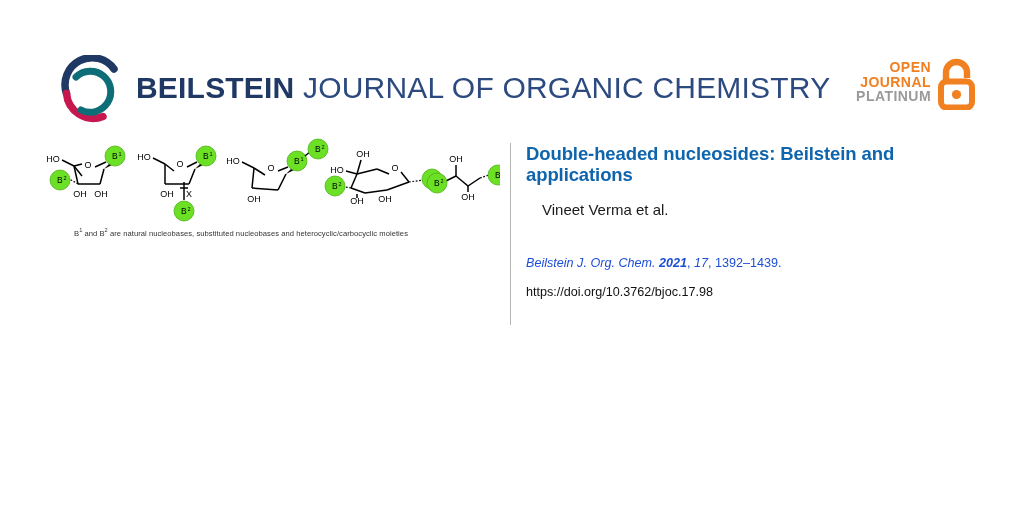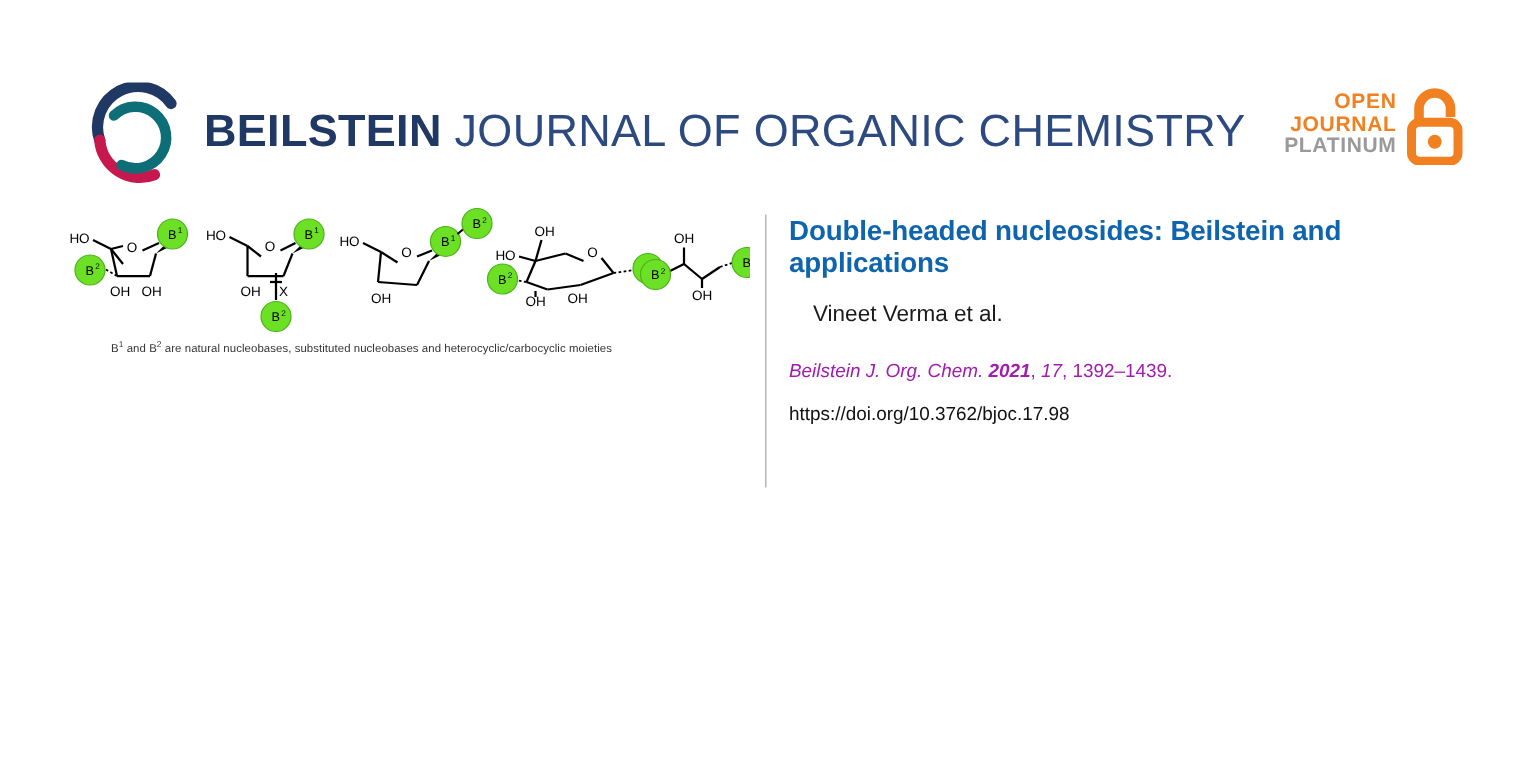--- a/index.html
+++ b/index.html
@@ -61,21 +61,21 @@
     position:absolute; left:526px; top:143px; width:460px;
   }
   #article-title{
     font-size:18.5px; font-weight:bold; color:#0f65ad;
     line-height:21px; margin:0 0 12px 0; letter-spacing:-.1px;
   }
   #article-authors{
     font-size:15px; color:#1a1a1a; margin:16px; line-height:18px;
   }
   #article-citation{
-    margin-top:20px; font-size:12.6px; color:#a21caf; line-height:16px;
+    margin-top:36px; font-size:12.6px; color:#1d4ed8; line-height:16px;
   }
   #article-citation .it{font-style:italic;}
   #article-citation .bi{font-style:italic; font-weight:bold;}
   #article-doi{
     margin-top:7px; font-size:12.6px; color:#111; line-height:17.5px;
   }
   #article-doi span{display:block;}
 </style>
 </head>
 <body>

